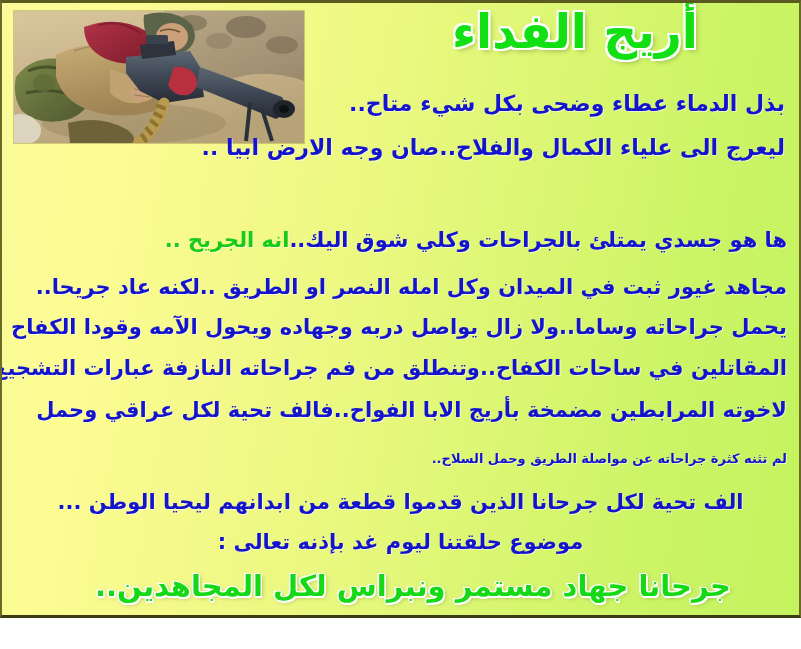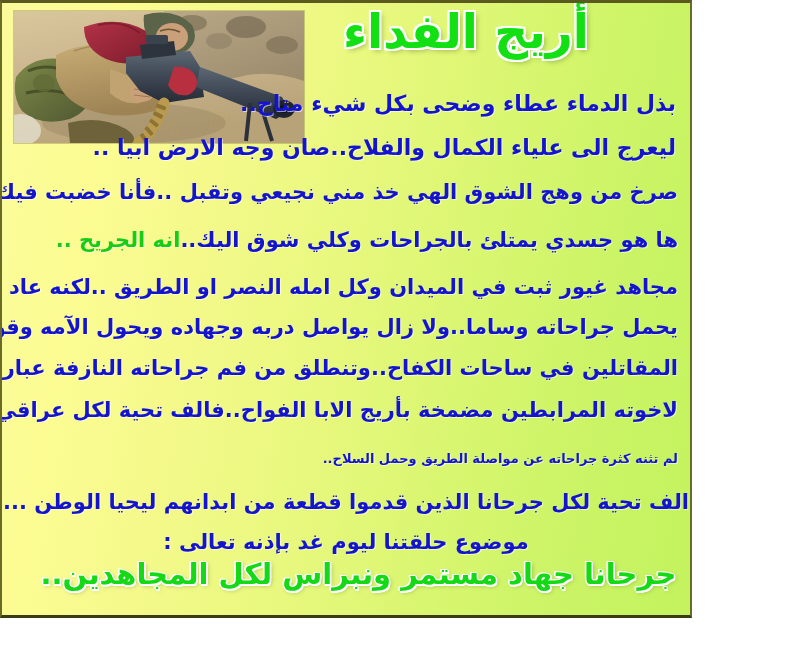--- a/index.html
+++ b/index.html
@@ -7,21 +7,21 @@
   body{
     width:801px;height:649px;
     background:#ffffff;
     font-family:"DejaVu Sans","Liberation Sans",sans-serif;
     overflow:hidden;
   }
 
   
   #poster{
     position:absolute;left:0;top:0;
-    width:692px;height:618px;
+    width:801px;height:618px;
     box-sizing:border-box;
     border-top:3px solid #5a5a20;
     border-bottom:3px solid #3c3c14;
     border-left:2px solid #6b6b28;
     border-right:2px solid #6b6b28;
     background:linear-gradient(100deg,
         #fbfb9b 0%,
         #fcfc93 14%,
         #f4f98a 30%,
         #e8f87e 48%,
@@ -198,29 +198,28 @@
       </g>
 
       <path d="M54 112 Q86 104 112 118 Q124 126 118 132 L56 132Z" fill="#6d6239"></path>
     </svg>
   </div>
 
   <div id="title">أريج الفداء</div>
 
   <div class="line indent" style="top:88px;font-size:22px;">بذل الدماء عطاء وضحى بكل شيء متاح..</div>
   <div class="line indent" style="top:132px;font-size:22px;">ليعرج الى علياء الكمال والفلاح..صان وجه الارض ابيا ..</div>
-  <div class="line r" style="top:177px;font-size:21px;">صرخ من وهج الشوق الهي خذ مني نجيعي وتقبل ..فأنا خضبت فيك..</div>
 
   <div class="line r" style="top:225px;font-size:21px;"><span>ها هو جسدي يمتلئ بالجراحات وكلي شوق اليك..</span><span class="hl">انه الجريح ..</span></div>
 
   <div class="line r" style="top:272px;font-size:21px;">مجاهد غيور ثبت في الميدان وكل امله النصر او الطريق ..لكنه عاد جريحا..</div>
   <div class="line r" style="top:312px;font-size:21px;">يحمل جراحاته وساما..ولا زال يواصل دربه وجهاده ويحول الآمه وقودا الكفاح</div>
   <div class="line r" style="top:353px;font-size:21px;">المقاتلين في ساحات الكفاح..وتنطلق من فم جراحاته النازفة عبارات التشجيع</div>
   <div class="line r" style="top:395px;font-size:21px;">لاخوته المرابطين مضمخة بأريج الابا الفواح..فالف تحية لكل عراقي وحمل</div>
   <div class="line r" style="top:448px;font-size:13px;">لم تثنه كثرة جراحاته عن مواصلة الطريق وحمل السلاح..</div>
   <div class="line c" style="top:487px;font-size:21px;">الف تحية لكل جرحانا الذين قدموا قطعة من ابدانهم ليحيا الوطن ...</div>
   <div class="line c" style="top:527px;font-size:21px;">موضوع حلقتنا ليوم غد بإذنه تعالى :</div>
 
-  <div id="closing" style="top:554px;margin-left:25px;">جرحانا جهاد مستمر ونبراس لكل المجاهدين..</div>
+  <div id="closing" style="top:566px;margin-left:25px;">جرحانا جهاد مستمر ونبراس لكل المجاهدين..</div>
 
 </div>
 
 <div id="white-strip"></div>
 
 </body></html>

